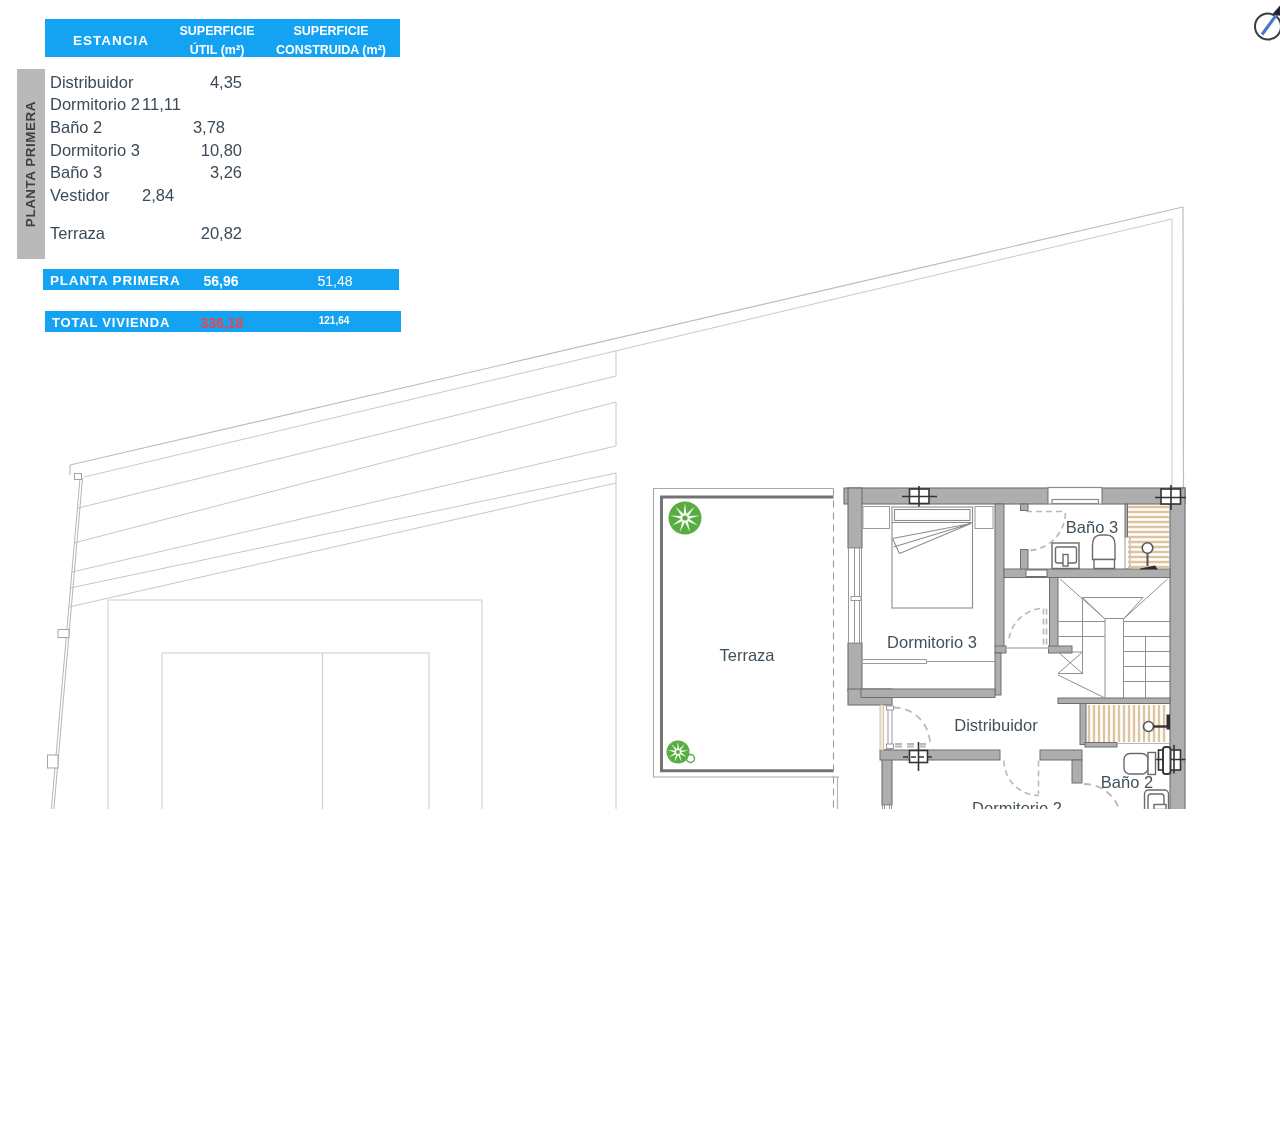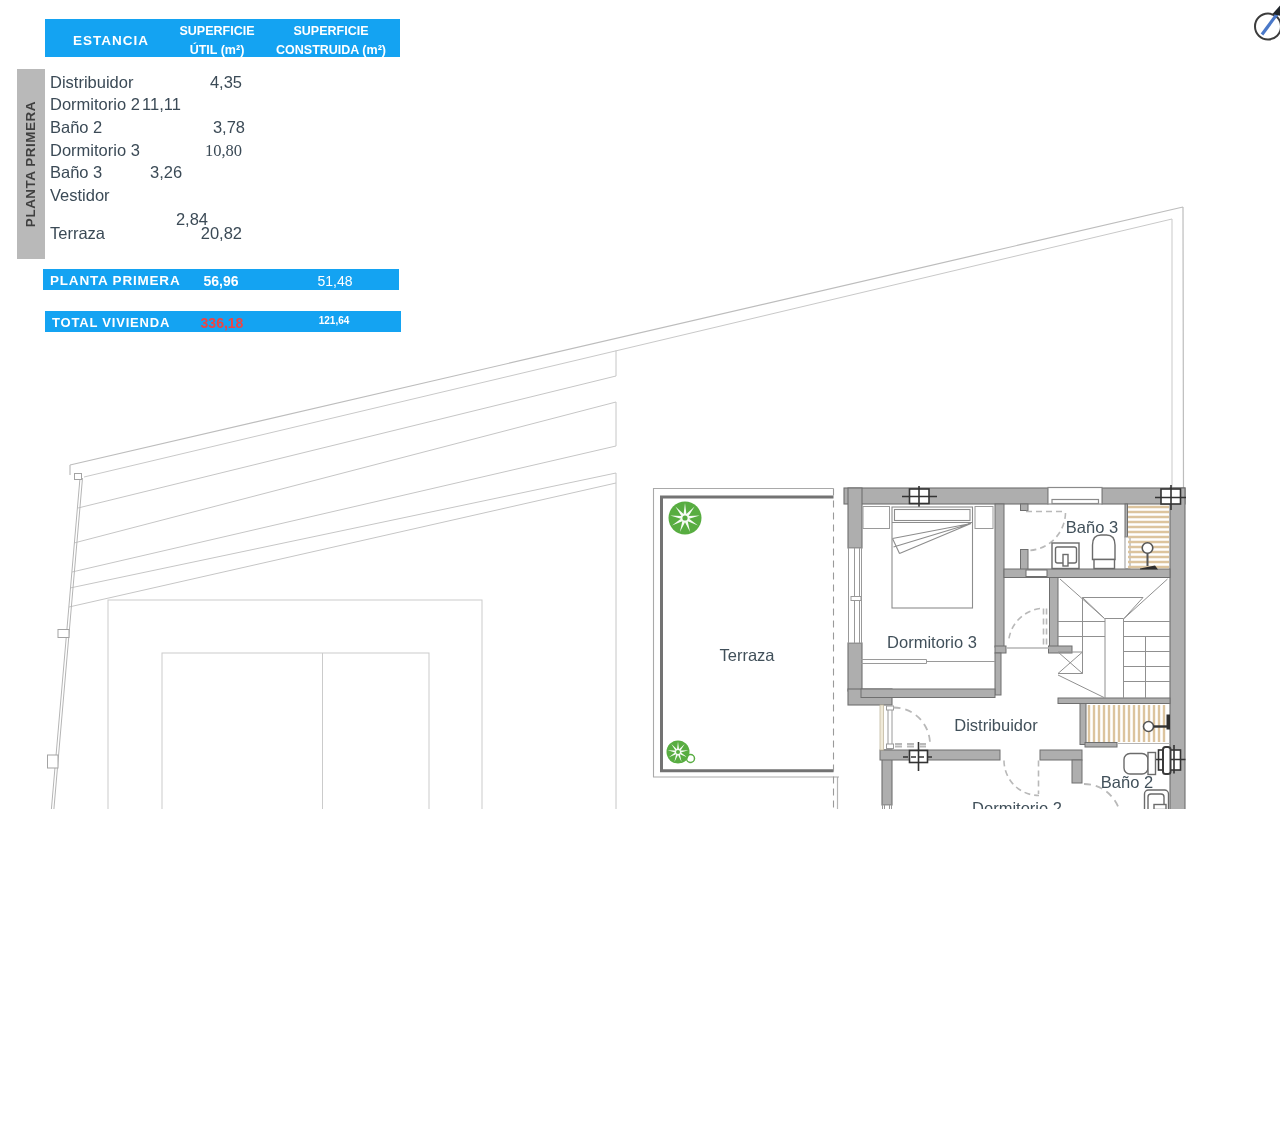--- a/index.html
+++ b/index.html
@@ -26,30 +26,30 @@
 
   <div class="abs" style="left:-64px;top:150px;width:190px;height:28px;transform:rotate(-90deg);text-align:center;line-height:28px;color:#3f3f3f;font-weight:bold;font-size:13.5px;letter-spacing:0.5px;">PLANTA PRIMERA</div>
 
   <div class="abs rowtxt" style="left:50px;top:73px;">Distribuidor</div>
   <div class="abs rowtxt" style="left:142px;top:73px;width:100px;text-align:right;">4,35</div>
 
   <div class="abs rowtxt" style="left:50px;top:95px;">Dormitorio 2</div>
   <div class="abs rowtxt" style="left:142px;top:95px;width:100px;text-align:left;">11,11</div>
 
   <div class="abs rowtxt" style="left:50px;top:118px;">Baño 2</div>
-  <div class="abs rowtxt" style="left:145px;top:118px;width:100px;text-align:right;">3,78</div>
+  <div class="abs rowtxt" style="left:125px;top:118px;width:100px;text-align:right;">3,78</div>
 
   <div class="abs rowtxt" style="left:50px;top:141px;">Dormitorio 3</div>
-  <div class="abs rowtxt" style="left:142px;top:141px;width:100px;text-align:right;font-family:Liberation Serif, serif;">10,80</div>
+  <div class="abs rowtxt" style="left:142px;top:141px;width:100px;text-align:right;">10,80</div>
 
   <div class="abs rowtxt" style="left:50px;top:163px;">Baño 3</div>
-  <div class="abs rowtxt" style="left:150px;top:163px;width:100px;">3,26</div>
+  <div class="abs rowtxt" style="left:142px;top:163px;width:100px;text-align:right;">3,26</div>
 
   <div class="abs rowtxt" style="left:50px;top:186px;">Vestidor</div>
-  <div class="abs rowtxt" style="left:142px;top:186px;width:100px;text-align:center;margin-top:24px;">2,84</div>
+  <div class="abs rowtxt" style="left:142px;top:186px;width:100px;text-align:left;">2,84</div>
 
   <div class="abs rowtxt" style="left:50px;top:224px;">Terraza</div>
   <div class="abs rowtxt" style="left:142px;top:224px;width:100px;text-align:right;">20,82</div>
 
   <div class="abs bar" style="left:43px;top:269px;width:356px;height:21px;"></div>
   <div class="abs" style="left:50px;top:273px;color:#fff;font-weight:bold;font-size:13.5px;letter-spacing:0.8px;">PLANTA PRIMERA</div>
   <div class="abs" style="left:181px;top:272.5px;width:80px;text-align:center;color:#fff;font-weight:bold;font-size:14px;">56,96</div>
   <div class="abs" style="left:295px;top:272.5px;width:80px;text-align:center;color:#fff;font-weight:normal;font-size:14px;">51,48</div>
 
   <div class="abs bar" style="left:45px;top:311px;width:356px;height:21px;"></div>

